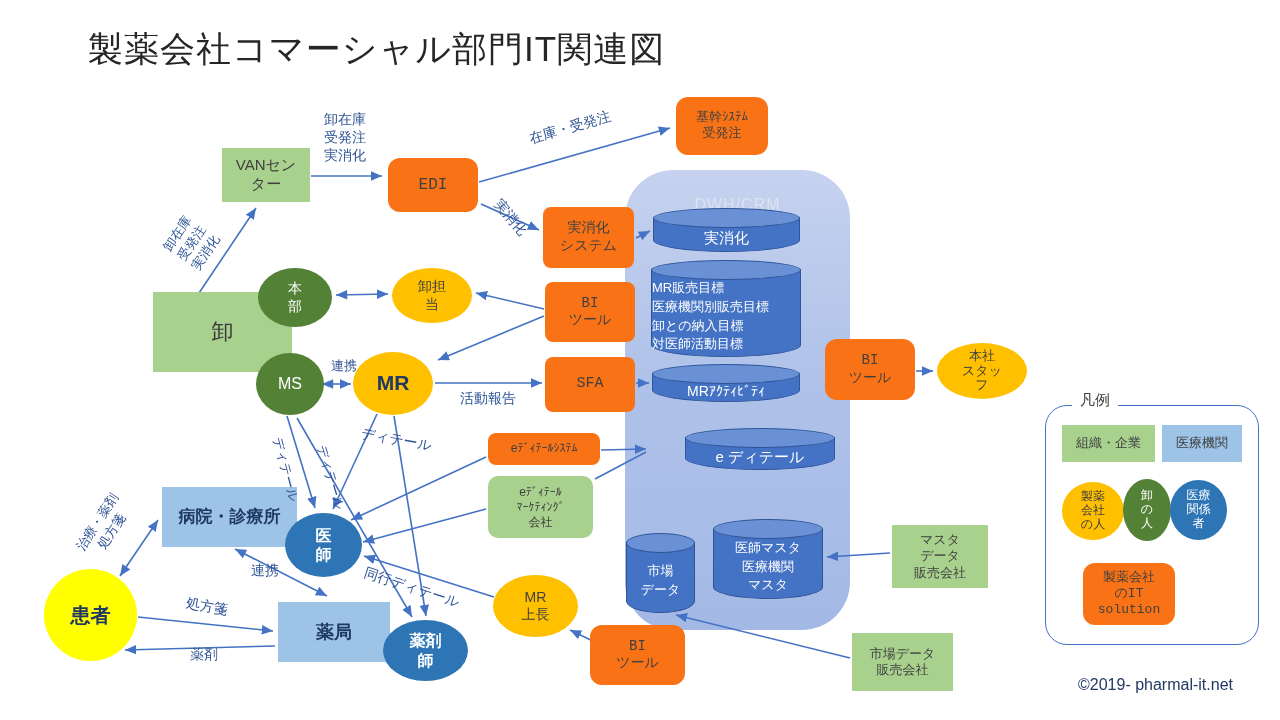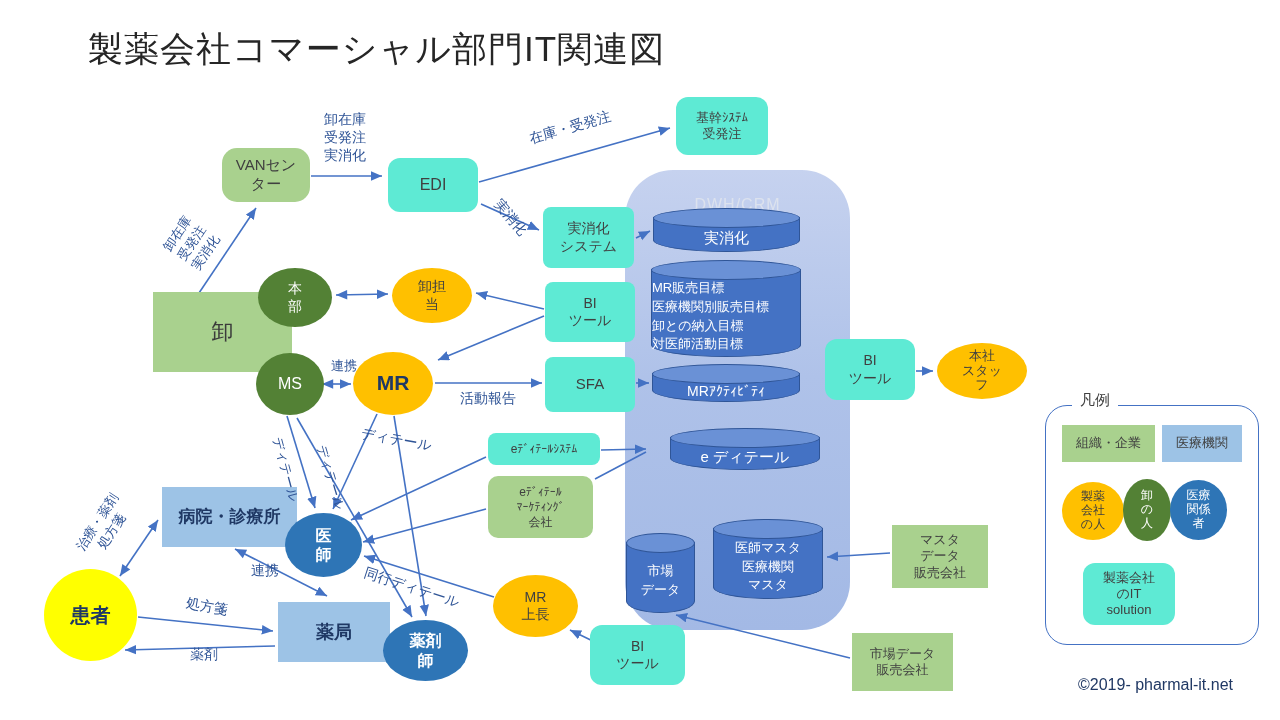--- a/index.html
+++ b/index.html
@@ -12,21 +12,21 @@
     color:#262626; letter-spacing:1px;
   }
   .node {
     position:absolute; box-sizing:border-box; display:flex; align-items:center;
     justify-content:center; text-align:center; white-space:pre-line;
     color:#404040; line-height:1.25;
   }
   .green  { background:#A9D18E; }
   .dgreen { background:#538135; color:#fff; }
   .orange { background:#FFC000; }
-  .peach  { background:#5eead4; }
+  .peach  { background:#f97316;font-family:Liberation Mono, monospace; }
   .lblue  { background:#9DC3E6; }
   .bluec  { background:#2E75B6; color:#fff; }
   .yellow { background:#FFFF00; }
   .circle { border-radius:50%; }
   .r8  { border-radius:8px; }
   .r12 { border-radius:12px; }
   .bold-navy { font-weight:bold; color:#1F3864; }
   .container {
     position:absolute; left:625px; top:170px; width:225px; height:460px;
     border-radius:48px; background:linear-gradient(180deg,#C6D2EF 0%,#AFC2E9 45%,#A3B9E5 100%);
@@ -118,28 +118,28 @@
   <div class="title">製薬会社コマーシャル部門IT関連図</div>
 
   <div class="dwh-title">DWH/CRM</div>
 
   <div class="cyl" style="left:653px;top:217px;width:147px;height:35px;font-size:15px;"><span></span><span style="position:relative;z-index:1">実消化</span></div>
   <div class="cyl left-text" style="left:651px;top:269px;width:150px;height:88px;font-size:13px;"><span>MR販売目標
 医療機関別販売目標
 卸との納入目標
 対医師活動目標</span></div>
   <div class="cyl" style="left:652px;top:373px;width:148px;height:29px;font-size:14px;"><span>MRｱｸﾃｨﾋﾞﾃｨ</span></div>
-  <div class="cyl" style="left:670px;top:437px;width:150px;height:33px;font-size:15px;"><span>e ディテール</span></div>
+  <div class="cyl" style="left:685px;top:437px;width:150px;height:33px;font-size:15px;"><span>e ディテール</span></div>
   <div class="cyl" style="left:626px;top:542px;width:69px;height:71px;font-size:13px;"><span>市場
 データ</span></div>
   <div class="cyl" style="left:713px;top:528px;width:110px;height:71px;font-size:13px;"><span>医師マスタ
 医療機関
 マスタ</span></div>
 
-  <div class="node green" style="left:222px;top:148px;width:88px;height:54px;font-size:15px;border-radius:15px;">VANセン
+  <div class="node green" style="left:222px;top:148px;width:88px;height:54px;font-size:15px;">VANセン
 ター</div>
   <div class="node peach r12" style="left:388px;top:158px;width:90px;height:54px;font-size:16px;">EDI</div>
   <div class="node peach r12" style="left:676px;top:97px;width:92px;height:58px;font-size:13px;">基幹ｼｽﾃﾑ
 受発注</div>
   <div class="node peach r8" style="left:543px;top:207px;width:91px;height:61px;font-size:14px;">実消化
 システム</div>
   <div class="node peach r8" style="left:545px;top:282px;width:90px;height:60px;font-size:14px;">BI
 ツール</div>
   <div class="node peach r8" style="left:545px;top:357px;width:90px;height:55px;font-size:15px;">SFA</div>
   <div class="node peach r12" style="left:825px;top:339px;width:90px;height:61px;font-size:14px;">BI

